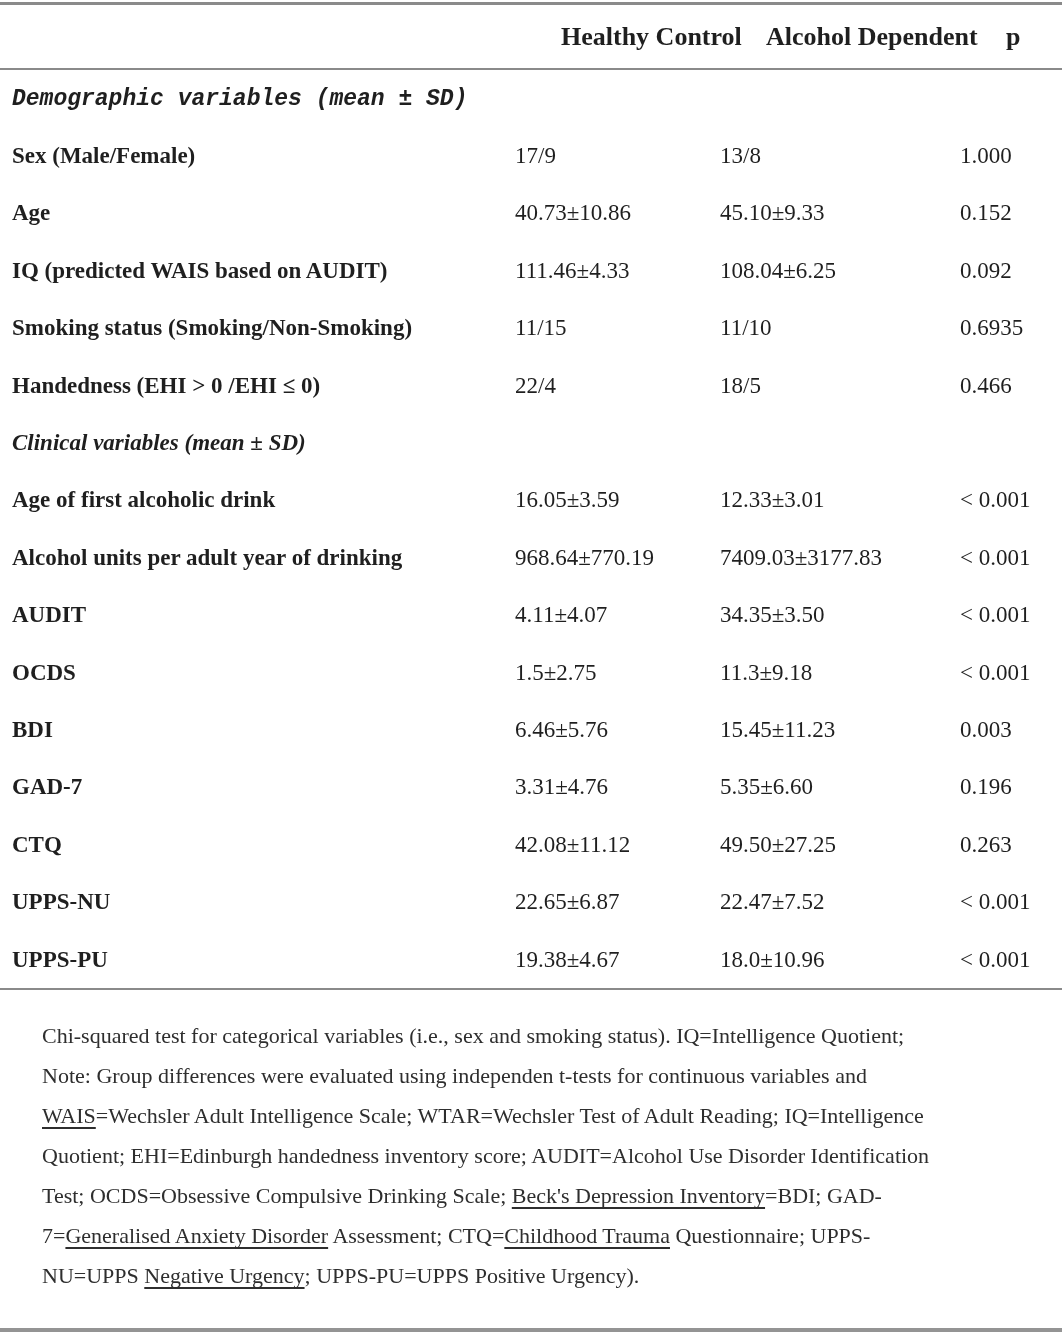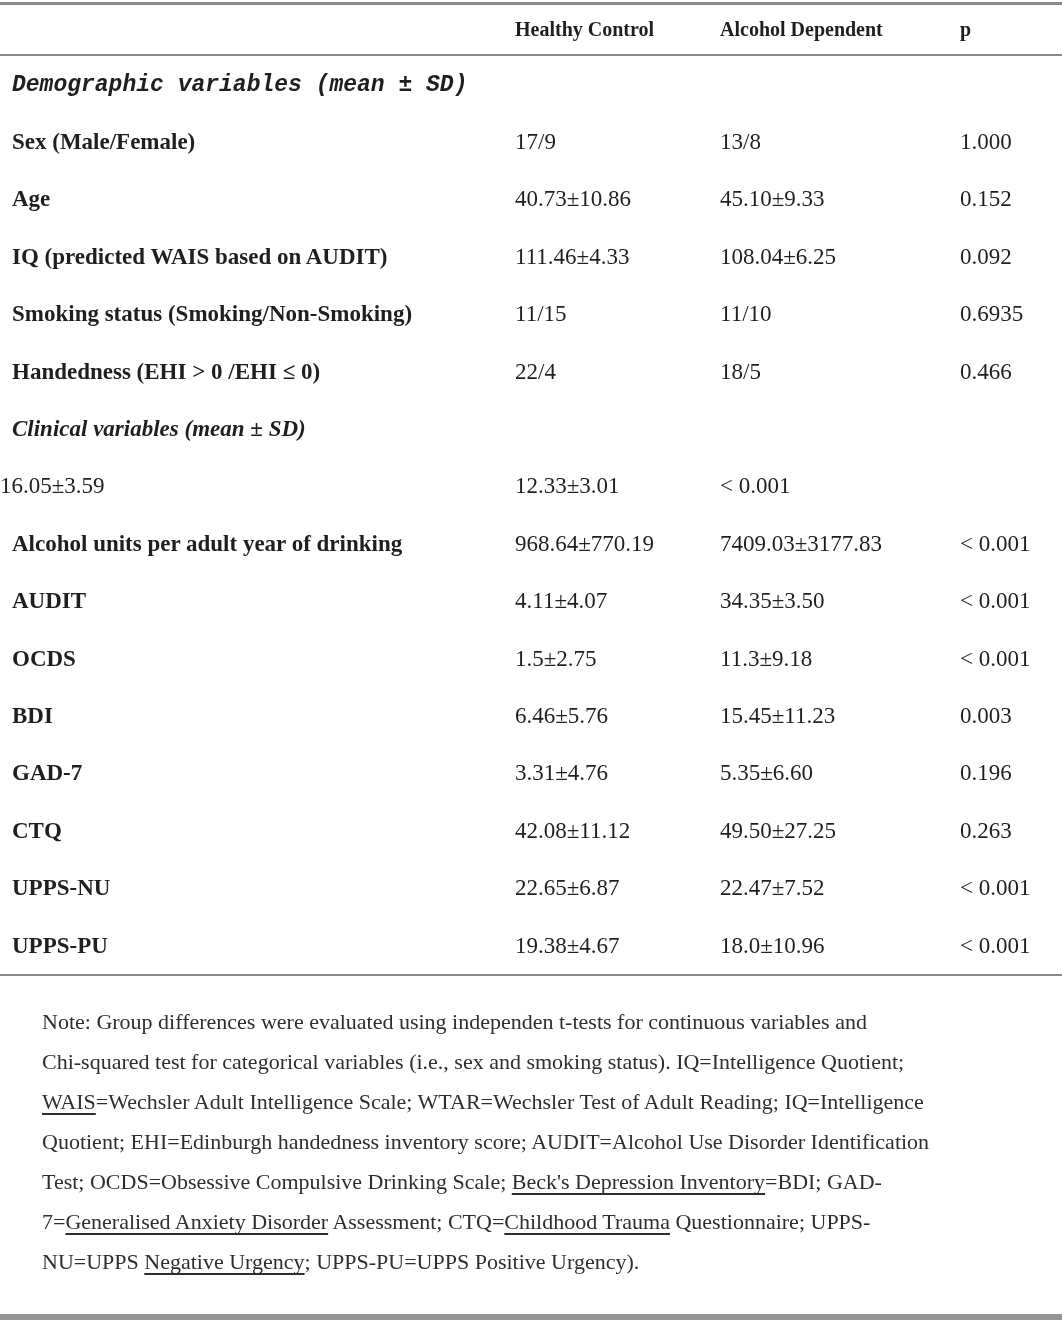--- a/index.html
+++ b/index.html
@@ -21,21 +21,21 @@
   }
   .rule{width:100%;background:var(--rule);}
   .rule-top{margin-top:2px;height:3px;}
   .rule-mid{height:2px;}
   .rule-bottom{margin-top:32px;height:6px;background:var(--bar);}
   .grid-row{
     display:grid;
     grid-template-columns:515px 205px 240px 1fr;
     align-items:center;
   }
-  .header-row{height:49px;font-weight:bold;font-size:20px;}
+  .header-row{height:63px;font-weight:bold;font-size:26px;padding-left:46px;}
   .body-row{height:57.4px;font-size:23px;}
   .cell{white-space:nowrap;overflow:visible;}
   .cell.label{padding-left:12px;font-weight:bold;}
   .section-row .label{font-style:italic;font-weight:bold;}
   .value{font-weight:normal;}
   .note{
     padding:26px 20px 0 42px;
     font-size:22px;
     line-height:40px;
     color:var(--note-text);
@@ -93,20 +93,21 @@
       <div class="grid-row body-row">
         <div class="cell label">Handedness (EHI &gt; 0 /EHI ≤ 0)</div>
         <div class="cell value">22/4</div>
         <div class="cell value">18/5</div>
         <div class="cell value">0.466</div>
       </div>
       <div class="grid-row body-row section-row">
         <div class="cell label" style="grid-column: 1 / -1;">Clinical variables (mean ± SD)</div>
       </div>
       <div class="grid-row body-row">
+        <div class="cell label">Age of first alcoholic drink</div>
         <div class="cell value">16.05±3.59</div>
         <div class="cell value">12.33±3.01</div>
         <div class="cell value">&lt; 0.001</div>
       </div>
       <div class="grid-row body-row">
         <div class="cell label">Alcohol units per adult year of drinking</div>
         <div class="cell value">968.64±770.19</div>
         <div class="cell value">7409.03±3177.83</div>
         <div class="cell value">&lt; 0.001</div>
       </div>
@@ -150,22 +151,22 @@
         <div class="cell label">UPPS-PU</div>
         <div class="cell value">19.38±4.67</div>
         <div class="cell value">18.0±10.96</div>
         <div class="cell value">&lt; 0.001</div>
       </div>
     </div>
 
   <div class="rule rule-mid"></div>
 
   <div id="note" class="note">
+      <div class="note-line"><span>Chi-squared test for categorical variables (i.e., sex and smoking status). IQ=Intelligence Quotient;</span></div>
       <div class="note-line"><span>Note: Group differences were evaluated using independen t-tests for continuous variables and</span></div>
-      <div class="note-line"><span>Chi-squared test for categorical variables (i.e., sex and smoking status). IQ=Intelligence Quotient;</span></div>
       <div class="note-line"><span class="u">WAIS</span><span>=Wechsler Adult Intelligence Scale; WTAR=Wechsler Test of Adult Reading; IQ=Intelligence</span></div>
       <div class="note-line"><span>Quotient; EHI=Edinburgh handedness inventory score; AUDIT=Alcohol Use Disorder Identification</span></div>
       <div class="note-line"><span>Test; OCDS=Obsessive Compulsive Drinking Scale; </span><span class="u">Beck's Depression Inventory</span><span>=BDI; GAD-</span></div>
       <div class="note-line"><span>7=</span><span class="u">Generalised Anxiety Disorder</span><span> Assessment; CTQ=</span><span class="u">Childhood Trauma</span><span> Questionnaire; UPPS-</span></div>
       <div class="note-line"><span>NU=UPPS </span><span class="u">Negative Urgency</span><span>; UPPS-PU=UPPS Positive Urgency).</span></div>
     </div>
 
   <div class="rule rule-bottom"></div>
 </div>
 

